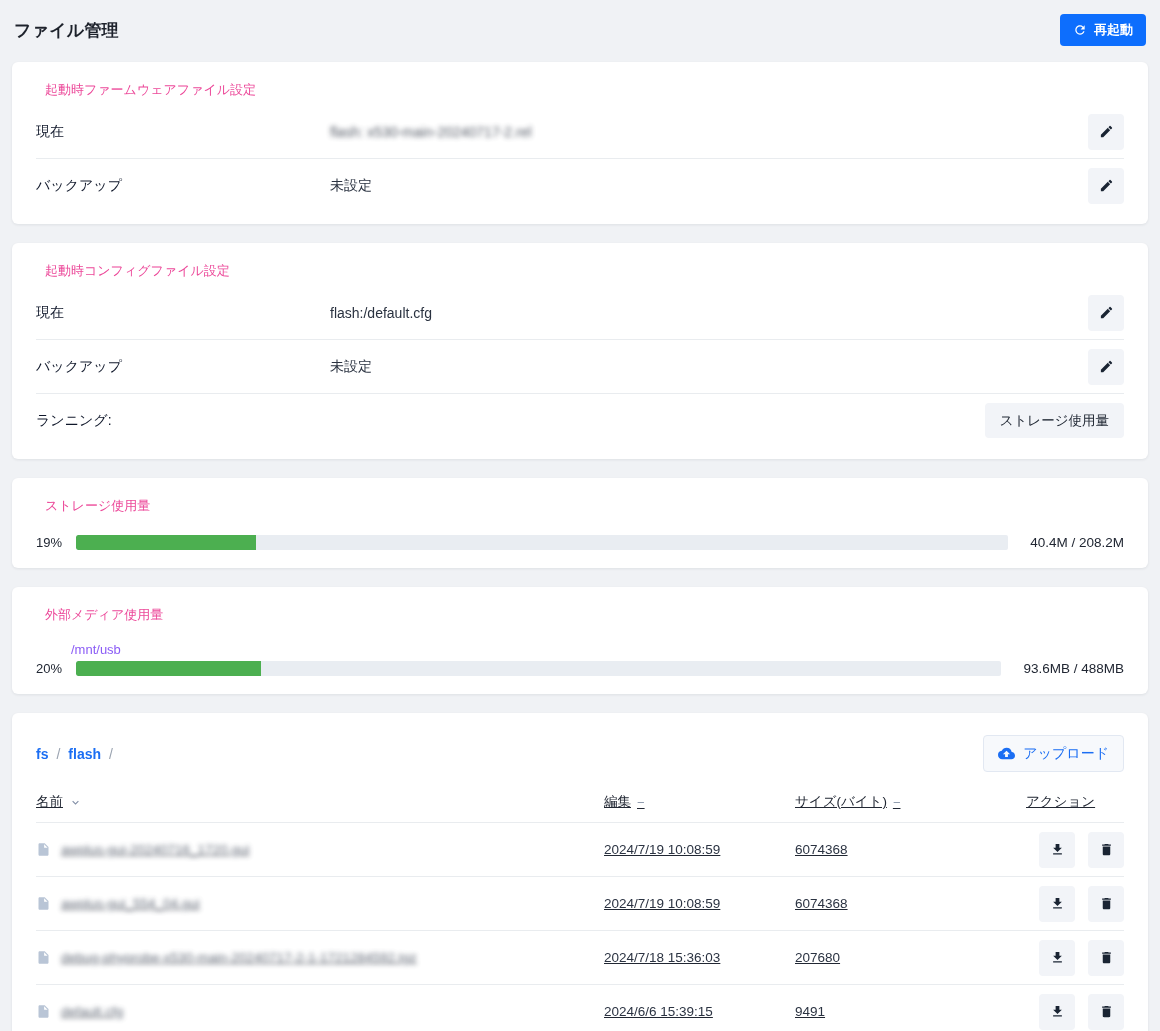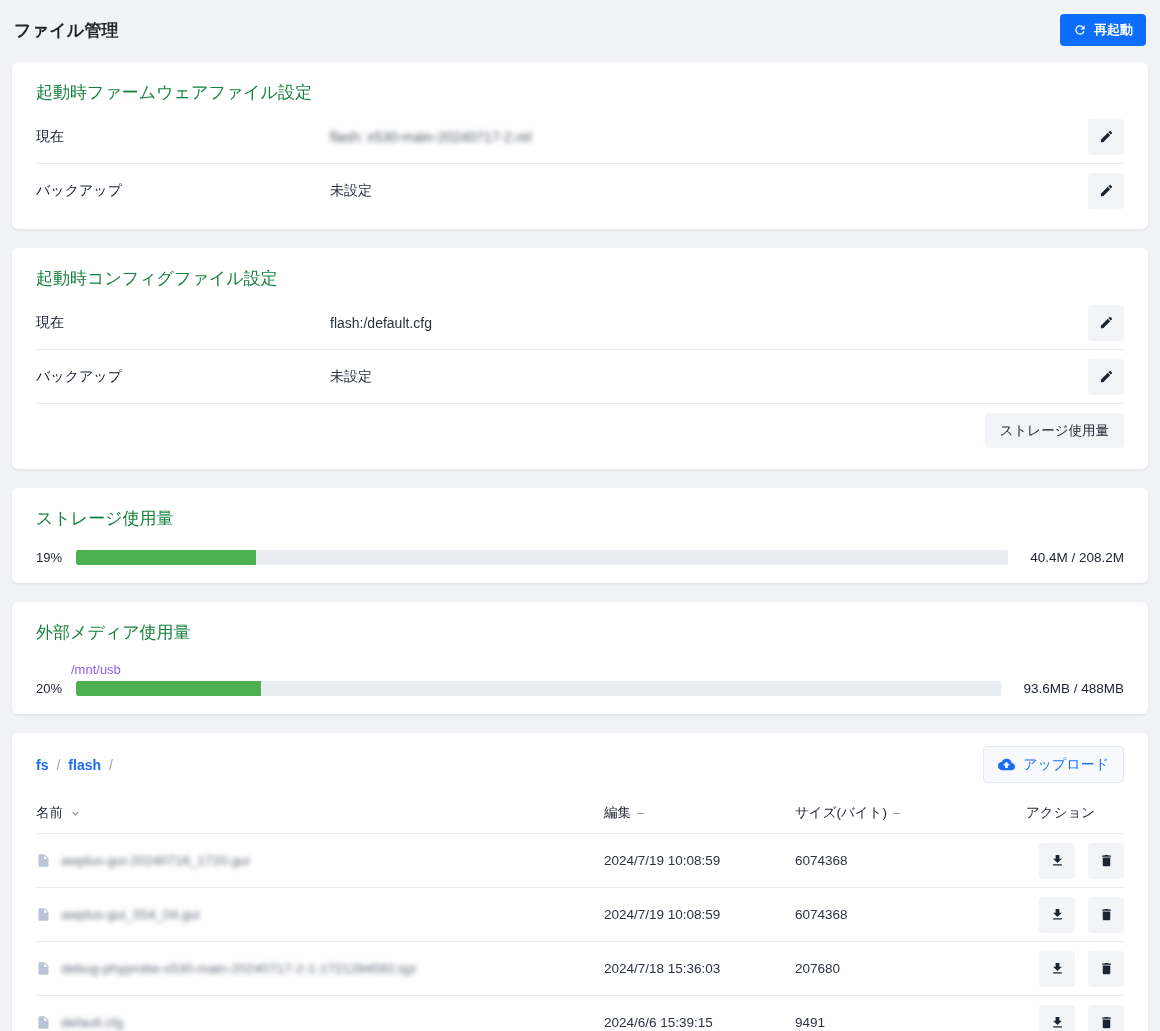--- a/index.html
+++ b/index.html
@@ -17,21 +17,21 @@
   .btn-primary {
     display:flex; align-items:center; gap:7px;
     background:#0d6efd; color:#fff; border:none; border-radius:4px;
     height:32px; padding:0 13px; font-size:13px; font-weight:600; cursor:pointer;
     font-family:inherit;
   }
   .btn-primary svg { width:14px; height:14px; fill:#fff; }
 
   
   .card { background:#fff; border-radius:6px; box-shadow:0 1px 3px rgba(16,24,40,.08); margin-bottom:19px; }
-  .card-title { padding:19px 24px 6px 24px; font-size:17px; font-weight:500; color:#15803d; }
+  .card-title { padding:19px 24px 6px 33px; font-size:13px; font-weight:500; color:#ec4899; }
 
   
   .setting-row { display:flex; align-items:center; min-height:53px; padding:6px 24px; }
   .setting-label { width:294px; font-size:14px; color:#0f172a; flex-shrink:0; }
   .setting-value { flex:1; font-size:14px; color:#2a3240; }
   .divider { height:1px; background:#e9ecef; margin:0 24px; }
   .card-pad-bottom { height:12px; }
 
   .icon-btn {
     width:36px; height:36px; border:none; border-radius:4px;
@@ -51,32 +51,32 @@
   .usage-body { padding:0 24px 18px 24px; }
   .bar-row { display:flex; align-items:center; margin-top:14px; }
   .bar-pct { width:40px; font-size:13px; color:#212733; flex-shrink:0; }
   .bar-track { flex:1; height:15px; background:#e9edf2; border-radius:2px; overflow:hidden; }
   .bar-fill { height:100%; background:#4caf50; border-radius:2px 0 0 2px; }
   .bar-value { margin-left:22px; font-size:13.5px; color:#212733; white-space:nowrap; }
   .mount-label { font-size:13px; color:#8b5cf6; margin:12px 0 0 35px; }
   .usage-body .bar-row.tight { margin-top:4px; }
 
   
-  .browser-head { display:flex; align-items:center; justify-content:space-between; padding:13px 24px 10px 24px; }
+  .browser-head { display:flex; align-items:center; justify-content:space-between; padding:22px 24px 10px 24px; }
   .breadcrumb { display:flex; align-items:center; gap:8px; font-size:14px; }
   .crumb-link { color:#1b6ef3; font-weight:600; text-decoration:none; cursor:pointer; }
   .crumb-sep { color:#9aa3b0; font-weight:400; }
   .btn-upload {
     display:flex; align-items:center; gap:8px;
     background:#f7f9fc; border:1px solid #e2e8f2; border-radius:4px;
     height:37px; padding:0 14px; font-size:14px; color:#1b6ef3; cursor:pointer; font-family:inherit;
   }
   .btn-upload svg { width:17px; height:17px; fill:#1b6ef3; }
 
-  .file-grid { display:grid; grid-template-columns:1fr 191px 231px 98px; align-items:center; padding:0 24px; }
+  .file-grid { display:grid; grid-template-columns:1fr 191px 231px 98px; align-items:center; padding:0 24px;text-decoration:underline; }
   .table-head { height:40px; font-size:13.5px; color:#212733; }
   .th { display:flex; align-items:center; gap:6px; cursor:pointer; }
   .th.right { }
   .sort-dash { color:#8a97ab; font-size:13px; }
   .chev svg { width:13px; height:13px; fill:#7f8da5; display:block; }
 
   .file-row { height:53px; }
   .cell-name { display:flex; align-items:center; gap:10px; font-size:13.5px; color:#3a4354; }
   .file-ico svg { width:15px; height:19px; display:block; }
   .cell-text { font-size:13.5px; color:#2b3342; }
@@ -147,20 +147,21 @@
       <button class="icon-btn">
         <span style="display:flex">
             <svg viewBox="0 0 24 24">
               <path d="M3 17.25V21h3.75L17.81 9.94l-3.75-3.75L3 17.25zM20.71 7.04a1 1 0 0 0 0-1.41l-2.34-2.34a1 1 0 0 0-1.41 0l-1.83 1.83 3.75 3.75 1.83-1.83z"></path>
             </svg>
           </span>
       </button>
     </div>
     <div class="divider"></div>
     <div class="setting-row">
+      <div class="setting-label">ランニング:</div>
       <div class="setting-value"></div>
       <button class="btn-light">ストレージ使用量</button>
     </div>
     <div class="card-pad-bottom"></div>
   </div>
 
   <div class="card">
     <div class="card-title">ストレージ使用量</div>
     <div class="usage-body">
       <div class="bar-row">

